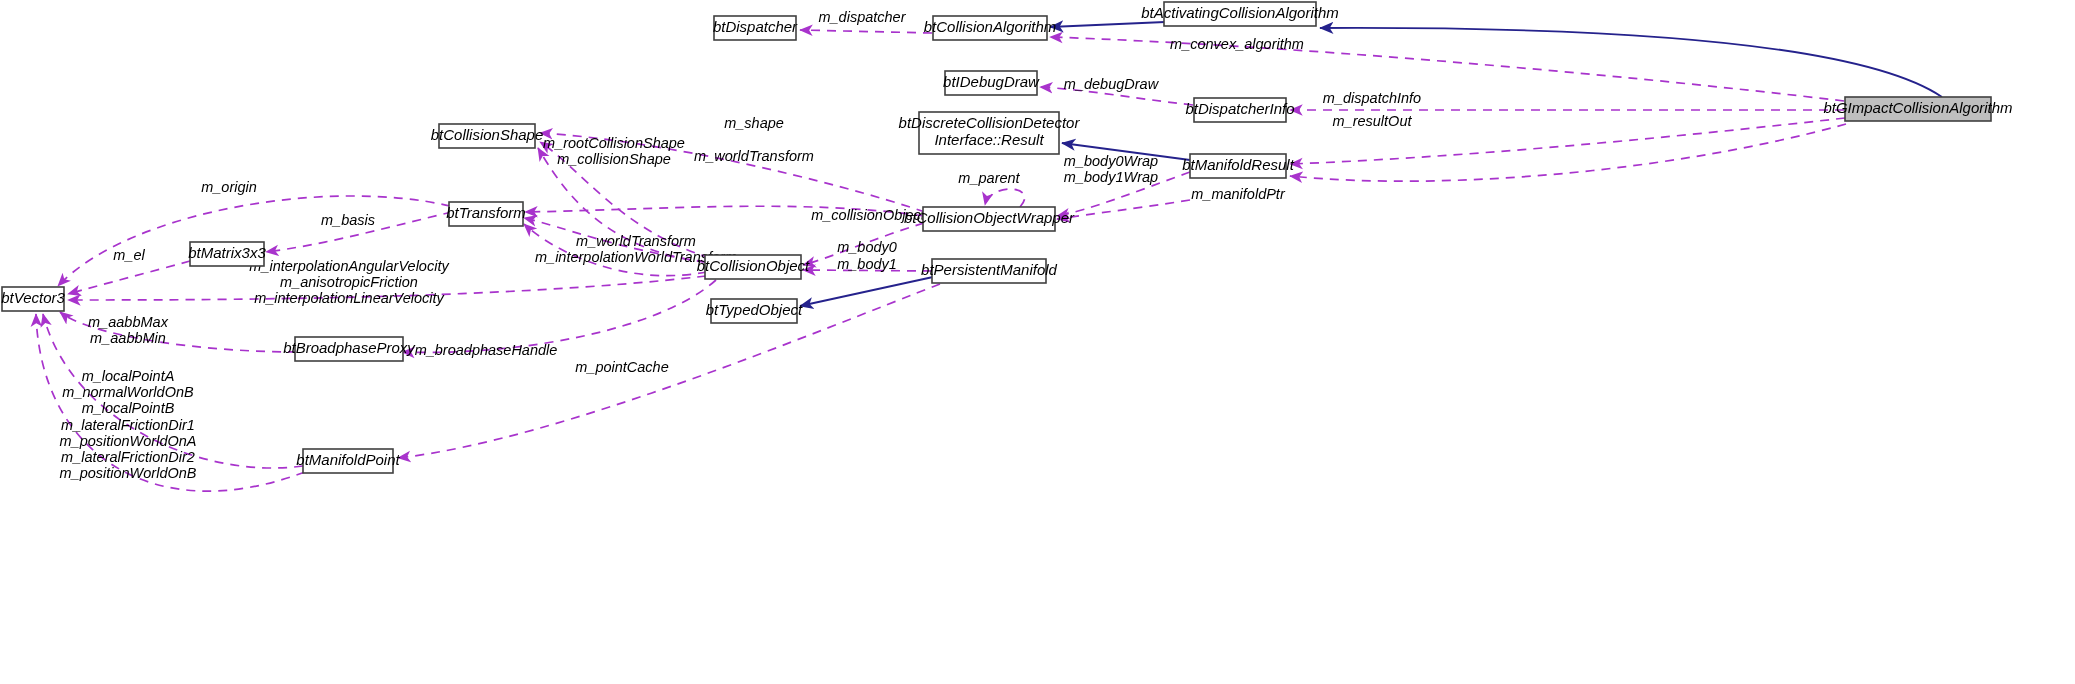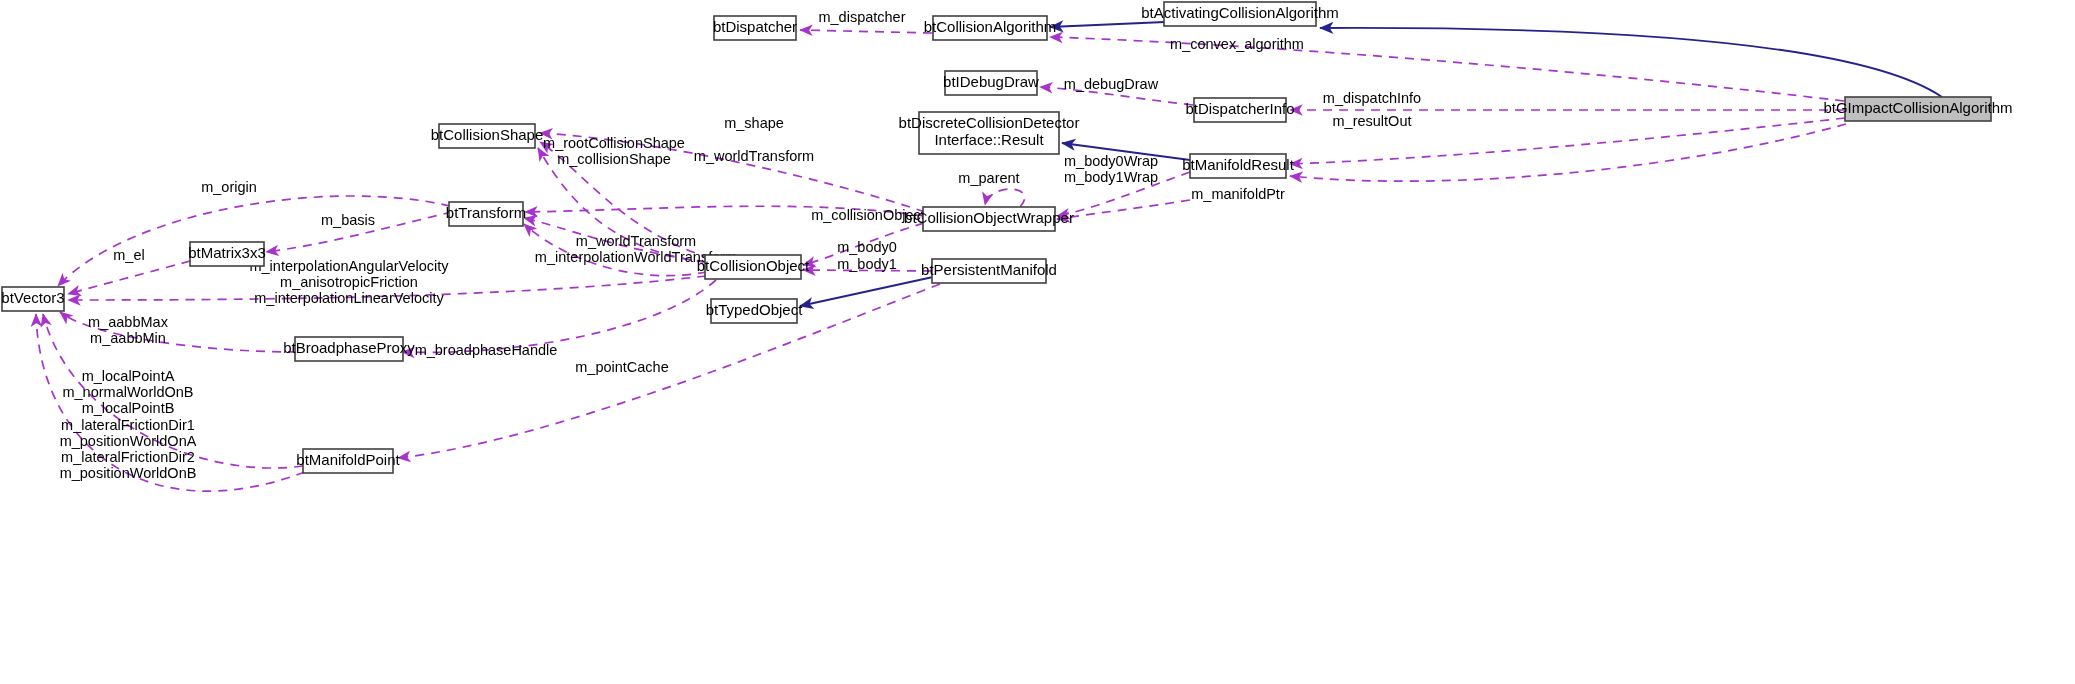--- a/index.html
+++ b/index.html
@@ -9,20 +9,21 @@
   }
   body {
     font-family: "Liberation Sans", sans-serif;
   }
   #diagram-root {
     position: relative;
     width: 2075px;
     height: 684px;
     background: #ffffff;
     overflow: hidden;
+    font-style: italic;
   }
   svg#graph {
     position: absolute;
     top: 0;
     left: 0;
     width: 2075px;
     height: 684px;
     display: block;
   }
   .node-box {

